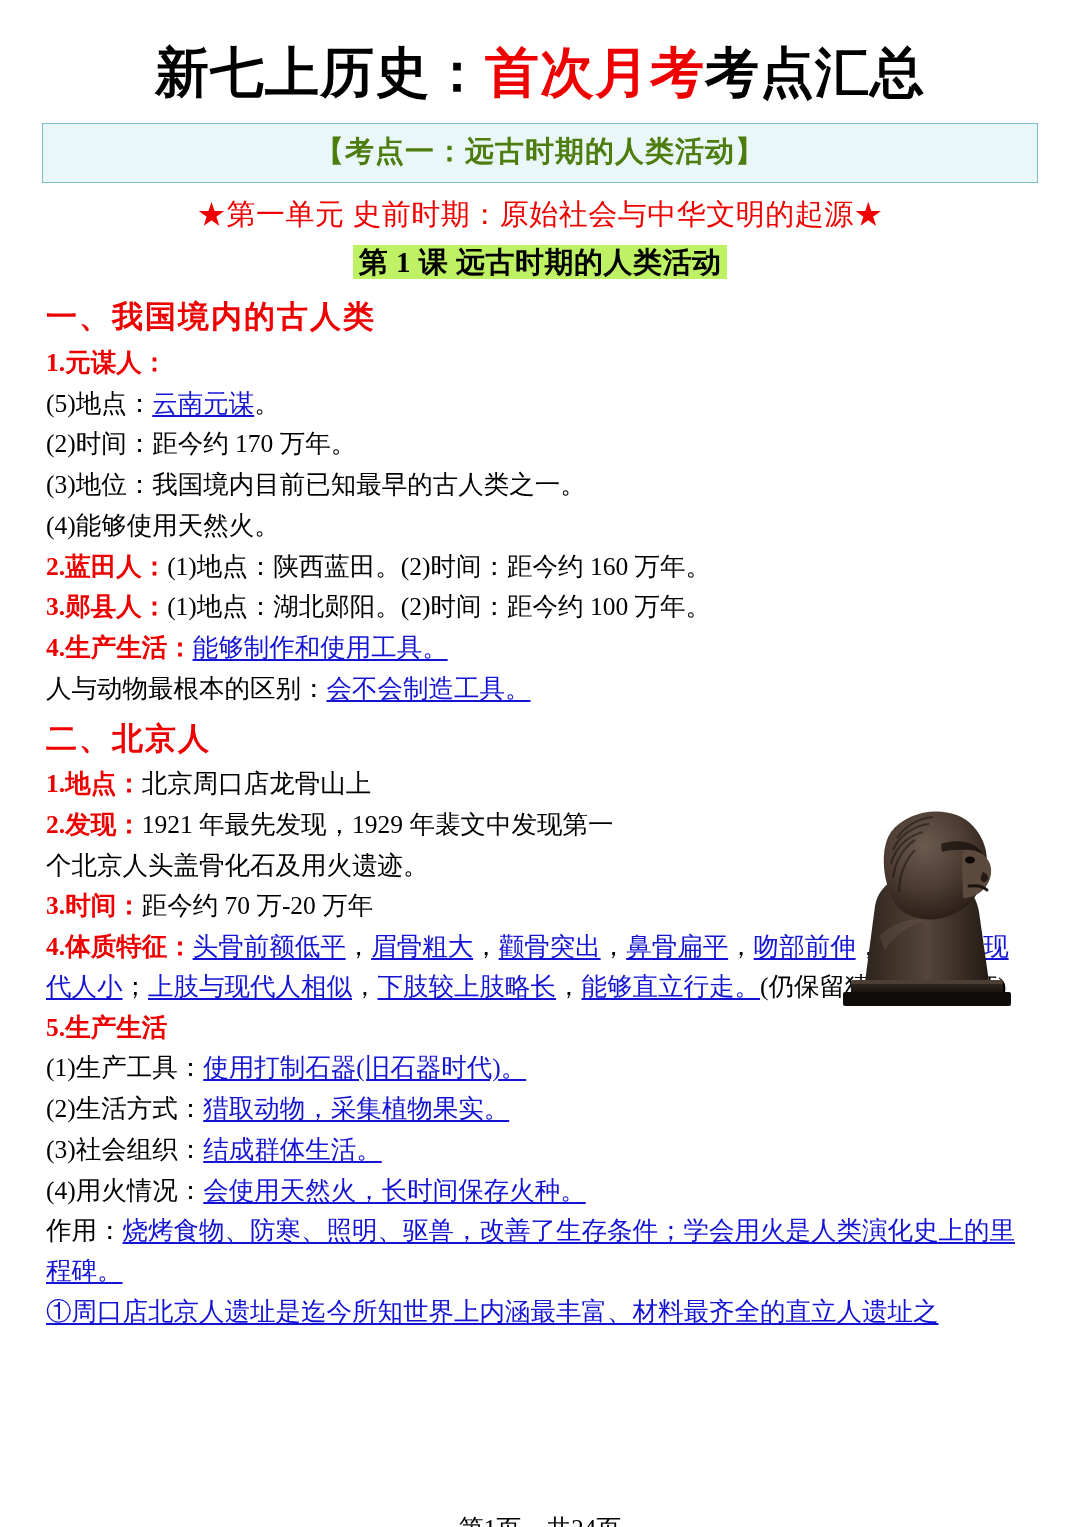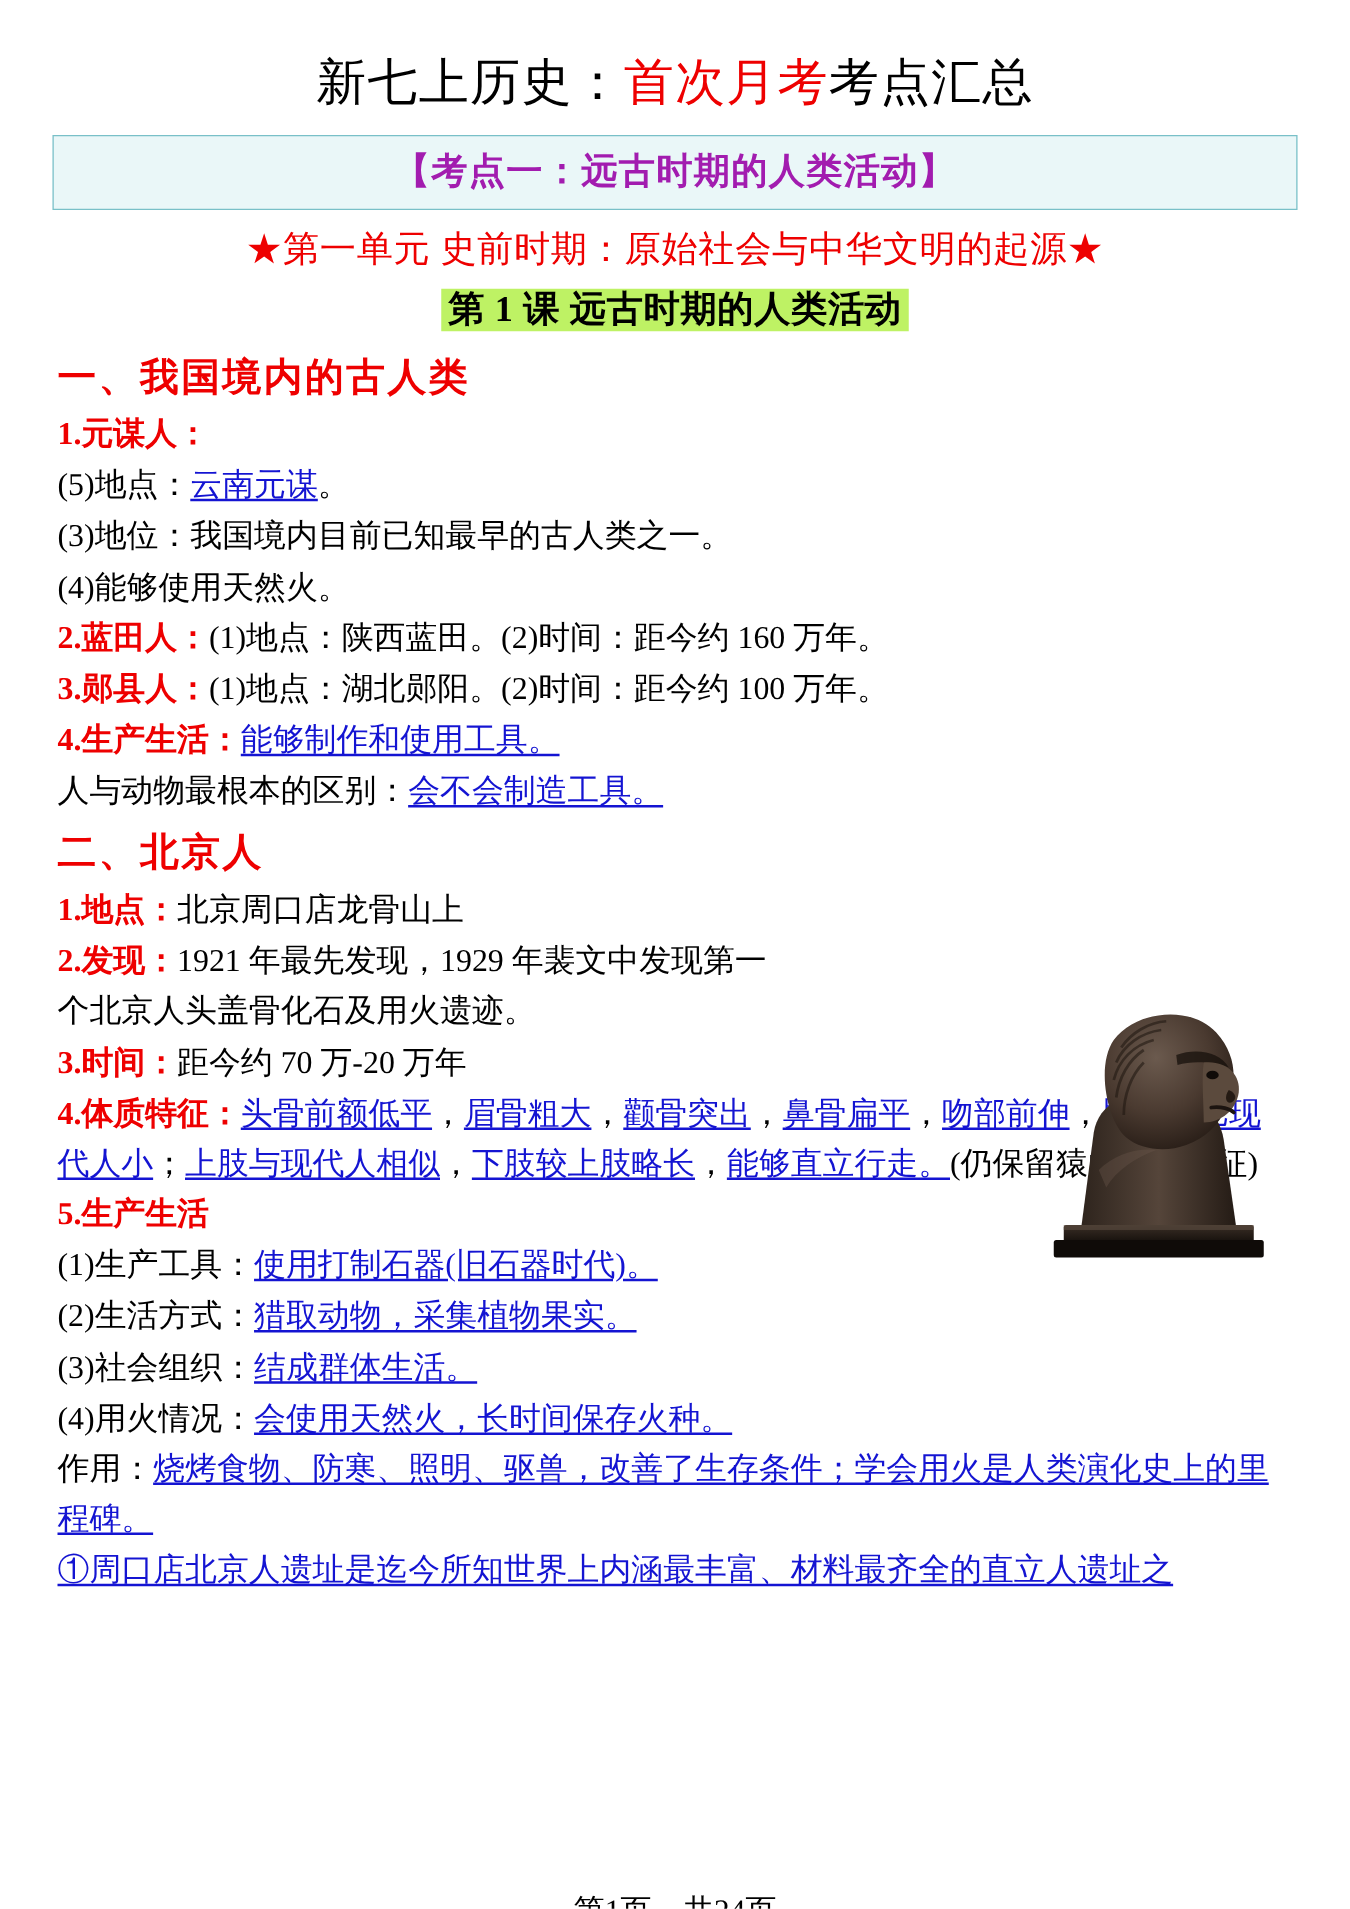--- a/index.html
+++ b/index.html
@@ -18,43 +18,43 @@
   .page {
     position: relative;
     width: 1080px;
     height: 1527px;
     padding: 0;
     box-sizing: border-box;
   }
   
   .title {
     text-align: center;
-    font-size: 40px;
-    font-weight: normal;
+    font-size: 54px;
+    font-weight: bold;
     letter-spacing: 1px;
     margin: 44px 0 13px 0;
     line-height: 1.1;
     white-space: nowrap;
     font-family: "Liberation Serif", "DejaVu Serif", serif;
   }
   .title .black { color: #000000; }
   .title .red { color: #ee0000; }
 
   
   .kaodian-box {
     margin: 20px 42px 0 42px;
     border: 1px solid #79c0c8;
     background: #eaf7f8;
     text-align: center;
     padding: 8px 0 10px 0;
   }
   .kaodian-box .txt {
     font-size: 29px;
     font-weight: bold;
-    color: #a21caf;
+    color: #4d7c0f;
     letter-spacing: 1px;
   }
 
   .unit-line {
     text-align: center;
     font-size: 29px;
     font-weight: normal;
     color: #ee0000;
     margin-top: 12px;
     letter-spacing: 0.5px;
@@ -190,20 +190,21 @@
     <p class="sec-head">一、我国境内的古人类</p>
 
     <p>
       <span class="redb">1.元谋人：</span>
     </p>
 
     <p>
       <span>(5)地点：</span><span class="blue-u">云南元谋</span><span>。</span>
     </p>
 
+    <p>(2)时间：距今约 170 万年。</p>
     <p>(3)地位：我国境内目前已知最早的古人类之一。</p>
     <p>(4)能够使用天然火。</p>
 
     <p>
       <span class="redb">2.蓝田人：</span><span>(1)地点：陕西蓝田。(2)时间：距今约 160 万年。</span>
     </p>
 
     <p>
       <span class="redb">3.郧县人：</span><span>(1)地点：湖北郧阳。(2)时间：距今约 100 万年。</span>
     </p>

